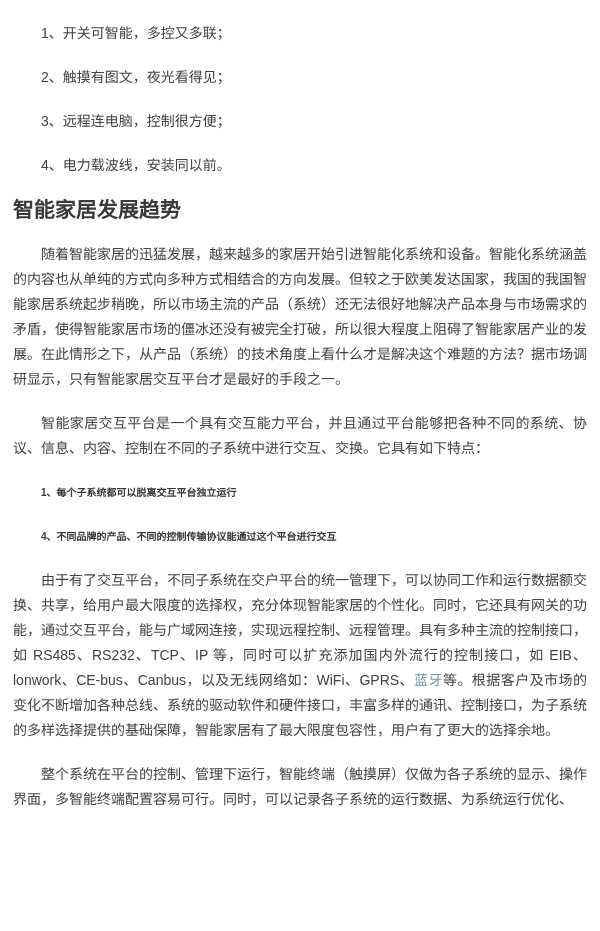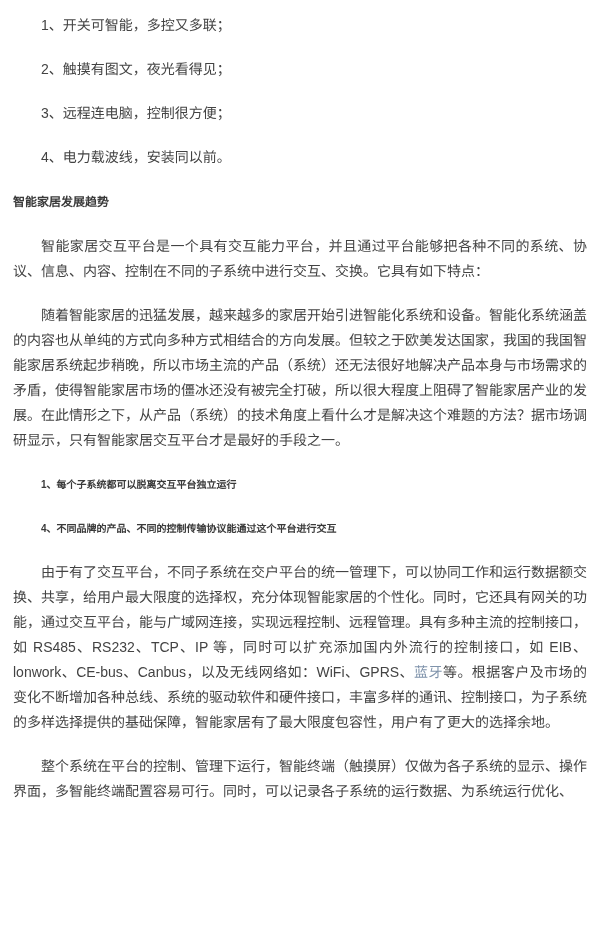--- a/index.html
+++ b/index.html
@@ -9,36 +9,36 @@
     --keyword-color: #7f93ab;
   }
   html, body { margin: 0; padding: 0; }
   body { background: var(--background); }
   .page {
     position: relative;
     width: 600px;
     height: 931px;
     box-sizing: border-box;
     margin: 0;
-    padding: 13px 13px 0 13px;
+    padding: 21px 13px 0 13px;
     overflow: hidden;
     background: var(--background);
     font-family: "Liberation Sans", "DejaVu Sans", sans-serif;
     font-size: 14px;
     line-height: 25px;
     color: var(--text-color);
     text-align: justify;
   }
   .page p {
     margin: 0 0 19px 0;
     text-indent: 28px;
   }
   .page h1 {
     margin: 0 0 19px 0;
-    font-size: 12px;
+    font-size: 21px;
     line-height: 26px;
     font-weight: bold;
     color: var(--heading-color);
     text-indent: 0;
     text-align: left;
   }
   .page h2 {
     margin: 0 0 19px 0;
     font-size: 10px;
     line-height: 25px;
@@ -57,22 +57,22 @@
 
 <div class="page">
 
   <p>1、开关可智能，多控又多联；</p>
   <p>2、触摸有图文，夜光看得见；</p>
   <p>3、远程连电脑，控制很方便；</p>
   <p>4、电力载波线，安装同以前。</p>
 
   <h1>智能家居发展趋势</h1>
 
+  <p>随着智能家居的迅猛发展，越来越多的家居开始引进智能化系统和设备。智能化系统涵盖的内容也从单纯的方式向多种方式相结合的方向发展。但较之于欧美发达国家，我国的我国智能家居系统起步稍晚，所以市场主流的产品（系统）还无法很好地解决产品本身与市场需求的矛盾，使得智能家居市场的僵冰还没有被完全打破，所以很大程度上阻碍了智能家居产业的发展。在此情形之下，从产品（系统）的技术角度上看什么才是解决这个难题的方法？据市场调研显示，只有智能家居交互平台才是最好的手段之一。</p>
   <p>智能家居交互平台是一个具有交互能力平台，并且通过平台能够把各种不同的系统、协议、信息、内容、控制在不同的子系统中进行交互、交换。它具有如下特点：</p>
-  <p>随着智能家居的迅猛发展，越来越多的家居开始引进智能化系统和设备。智能化系统涵盖的内容也从单纯的方式向多种方式相结合的方向发展。但较之于欧美发达国家，我国的我国智能家居系统起步稍晚，所以市场主流的产品（系统）还无法很好地解决产品本身与市场需求的矛盾，使得智能家居市场的僵冰还没有被完全打破，所以很大程度上阻碍了智能家居产业的发展。在此情形之下，从产品（系统）的技术角度上看什么才是解决这个难题的方法？据市场调研显示，只有智能家居交互平台才是最好的手段之一。</p>
 
   <h2>1、每个子系统都可以脱离交互平台独立运行</h2>
 
   <h2>4、不同品牌的产品、不同的控制传输协议能通过这个平台进行交互</h2>
   <p><span>由于有了交互平台，不同子系统在交户平台的统一管理下，可以协同工作和运行数据额交换、共享，给用户最大限度的选择权，充分体现智能家居的个性化。同时，它还具有网关的功能，通过交互平台，能与广域网连接，实现远程控制、远程管理。具有多种主流的控制接口，如 RS485、RS232、TCP、IP 等，同时可以扩充添加国内外流行的控制接口，如 EIB、lonwork、CE-bus、Canbus，以及无线网络如：WiFi、GPRS、</span><span class="keyword-link">蓝牙</span><span>等。根据客户及市场的变化不断增加各种总线、系统的驱动软件和硬件接口，丰富多样的通讯、控制接口，为子系统的多样选择提供的基础保障，智能家居有了最大限度包容性，用户有了更大的选择余地。</span></p>
 
   <p>整个系统在平台的控制、管理下运行，智能终端（触摸屏）仅做为各子系统的显示、操作界面，多智能终端配置容易可行。同时，可以记录各子系统的运行数据、为系统运行优化、</p>
 
 </div>
 

